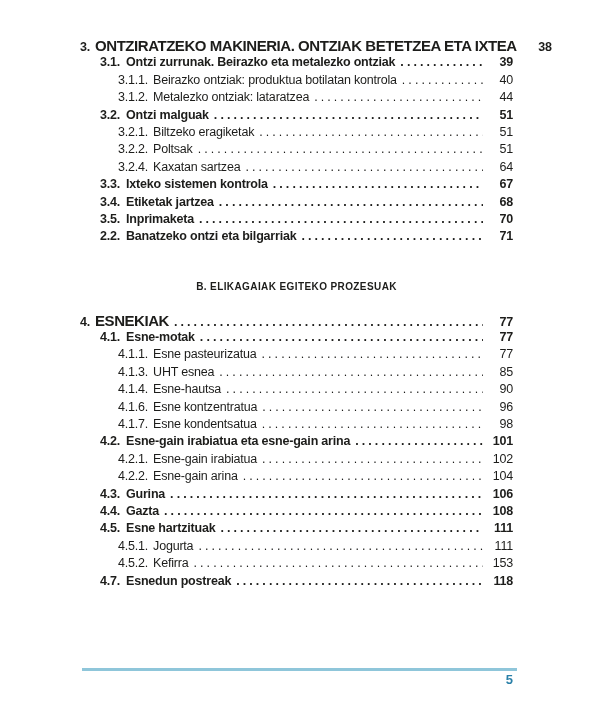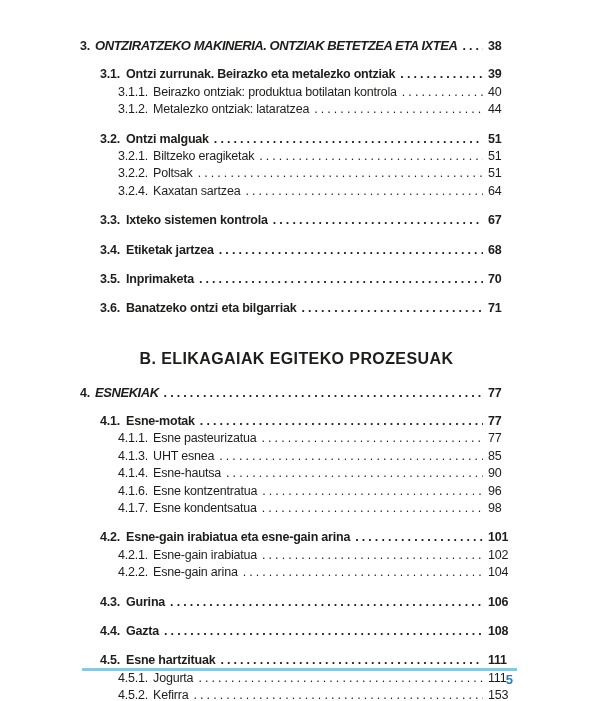--- a/index.html
+++ b/index.html
@@ -30,50 +30,49 @@
     display: flex;
     align-items: baseline;
     height: 17.4px;
     line-height: 17.4px;
     font-size: 12.5px;
     letter-spacing: -0.2px;
     white-space: nowrap;
   }
   .toc-row.bold { font-weight: bold; }
   .toc-row.l1 .entry-title {
-    font-size: 13px;
+    font-size: 15px;
     letter-spacing: -0.45px;
-    font-style: italic;
-  }
-  .toc-row.l2 { padding-left: 20px; margin-top: 12px; }
+  }
+  .toc-row.l2 { padding-left: 20px; }
   .toc-row.l3 { padding-left: 38px; }
   .entry-number { flex: none; margin-right: 5px; }
   .toc-row.l2 .entry-number { min-width: 21px; }
   .toc-row.l3 .entry-number { min-width: 29px; }
   .entry-title { flex: none; }
   .dot-leader {
     flex: 1 1 0;
     min-width: 0;
     overflow: hidden;
     white-space: nowrap;
     text-align: right;
     margin: 0 5px 0 5px;
   }
   .dot-leader::before {
     content: ". . . . . . . . . . . . . . . . . . . . . . . . . . . . . . . . . . . . . . . . . . . . . . . . . . . . . . . . . . . .";
   }
   .entry-page {
     flex: none;
     min-width: 25px;
-    text-align: left;
+    text-align: right;
   }
   .section-heading {
     margin: 32px 0 17px 0;
     text-align: center;
-    font-size: 16px;
+    font-size: 10px;
     font-weight: bold;
     letter-spacing: 0.4px;
     line-height: 17px;
     color: #1d1d1b;
   }
   .footer-rule {
     position: absolute;
     left: 82px;
     top: 668px;
     width: 435px;
@@ -153,21 +152,21 @@
         <span class="dot-leader" aria-hidden="true"></span>
         <span class="entry-page">68</span>
       </div>
       <div class="toc-row l2 bold">
         <span class="entry-number">3.5.</span>
         <span class="entry-title">Inprimaketa</span>
         <span class="dot-leader" aria-hidden="true"></span>
         <span class="entry-page">70</span>
       </div>
       <div class="toc-row l2 bold">
-        <span class="entry-number">3.6.</span>
+        <span class="entry-number">2.2.</span>
         <span class="entry-title">Banatzeko ontzi eta bilgarriak</span>
         <span class="dot-leader" aria-hidden="true"></span>
         <span class="entry-page">71</span>
       </div>
       <div class="section-heading">B. ELIKAGAIAK EGITEKO PROZESUAK</div>
       <div class="toc-row l1 bold">
         <span class="entry-number">4.</span>
         <span class="entry-title">ESNEKIAK</span>
         <span class="dot-leader" aria-hidden="true"></span>
         <span class="entry-page">77</span>

